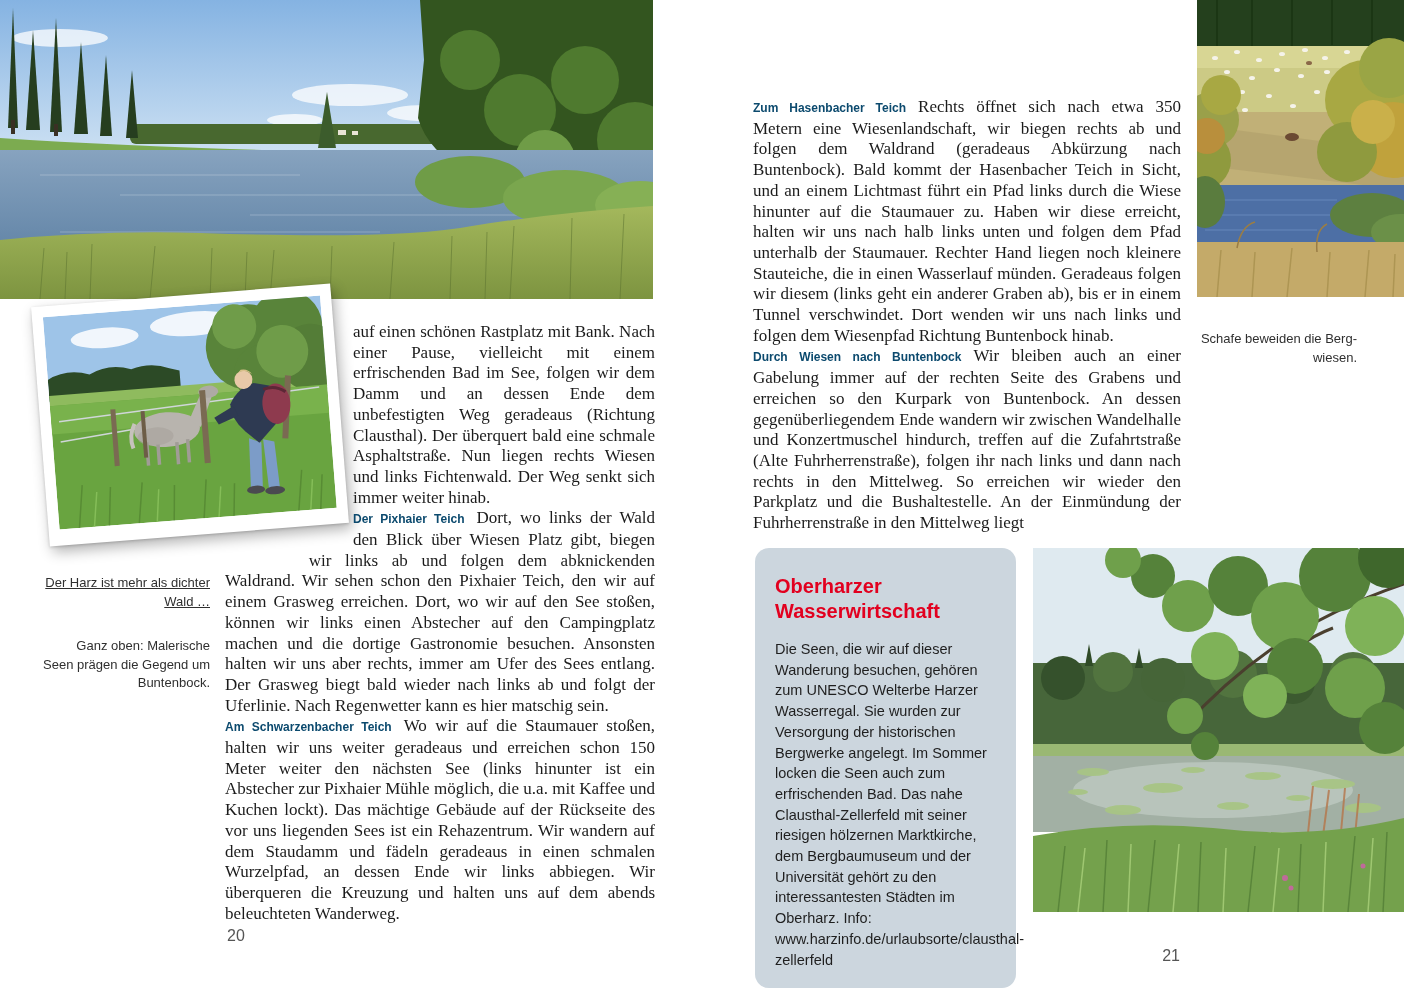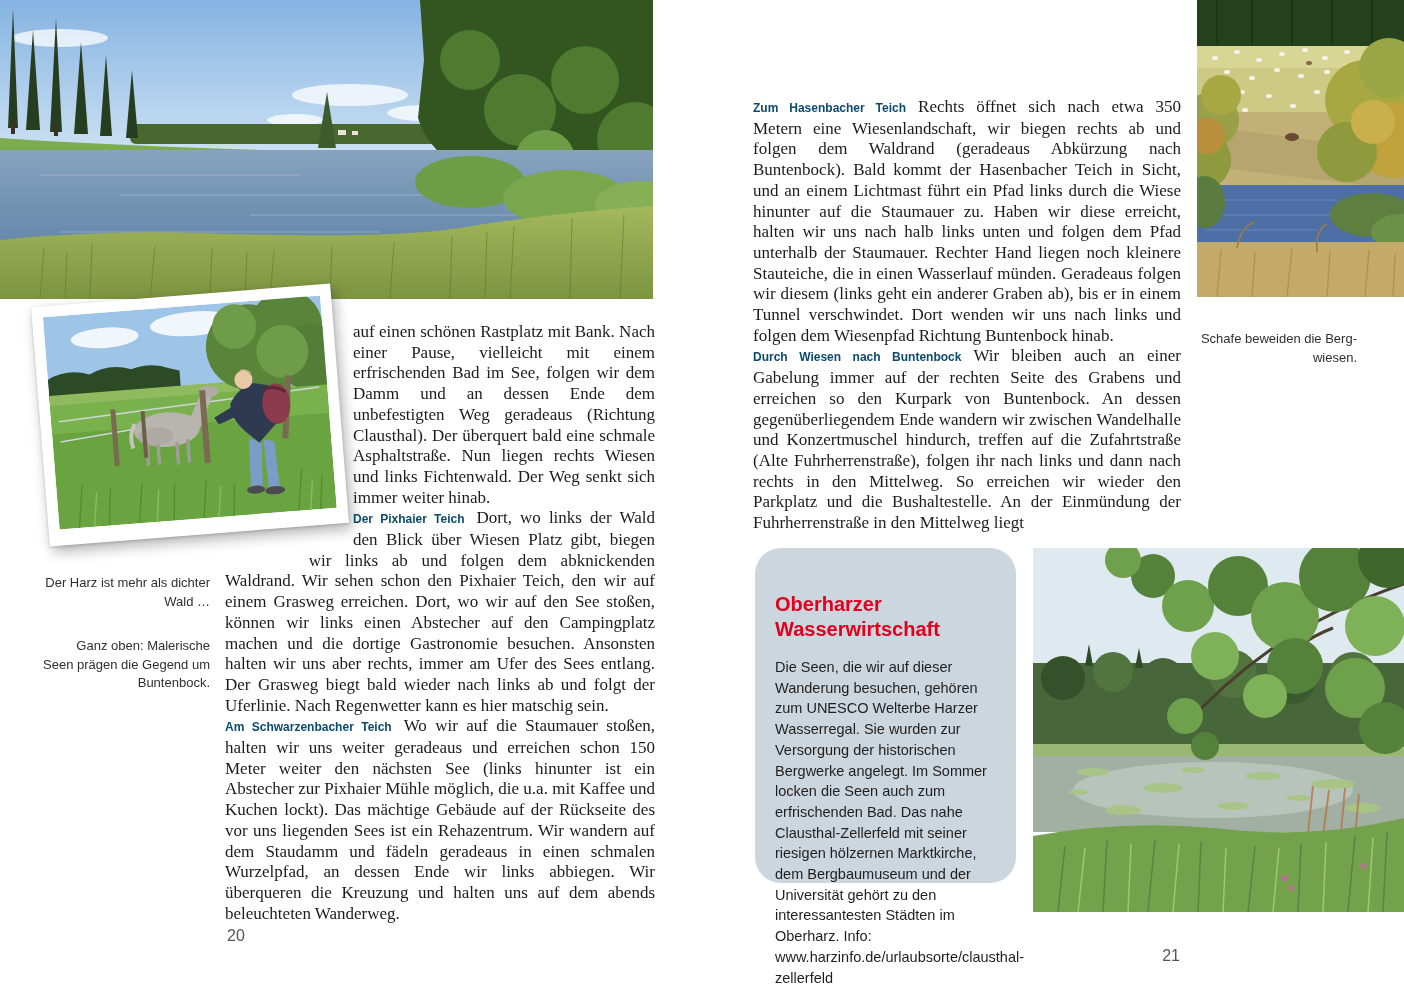--- a/index.html
+++ b/index.html
@@ -31,29 +31,29 @@
   .text-col p + p{margin-top:0;}
   .wrap-shim{float:left;width:128px;height:245px;
              shape-outside:polygon(0 0,100% 0,100% 85%,38% 100%,0 100%);}
   .lead{font-family:"Liberation Sans",sans-serif;font-weight:bold;
         font-size:12px;color:#0c4a6e;margin-right:12px;white-space:nowrap;}
   .lead:empty{display:none;margin:0;}
 
   
   .caption{position:absolute;font-family:"Liberation Sans",sans-serif;
            font-size:13px;line-height:18.5px;color:#2f2f2f;white-space:pre-line;}
-  .cap-l1{left:40px;top:574px;width:170px;text-align:right;}
+  .cap-l1{left:40px;top:574px;width:170px;text-align:right;text-decoration:underline;}
   .cap-l2{left:40px;top:637px;width:170px;text-align:right;}
   .cap-r1{left:1197px;top:330px;width:160px;text-align:right;}
   .cap-r2{left:1197px;top:497px;width:160px;text-align:left;}
 
   
-  .infobox{position:absolute;left:755px;top:548px;width:261px;height:335px;
-           box-sizing:border-box;background:#ccd6de;border-radius:26px;
-           padding:44px 20px 0 20px;font-family:"Liberation Sans",sans-serif;}
+  .infobox{position:absolute;left:755px;top:548px;width:261px;height:440px;
+           box-sizing:border-box;background:#ccd6de;border-radius:14px;
+           padding:26px 20px 0 20px;font-family:"Liberation Sans",sans-serif;}
   .infobox-title{font-size:20px;line-height:25px;font-weight:bold;
                  color:#e2001f;white-space:pre-line;}
   .infobox-body{margin-top:15px;font-size:14.5px;line-height:20.7px;color:#1f1f1f;}
 
   
   .pagenum{position:absolute;font-family:"Liberation Sans",sans-serif;
            font-size:16px;color:#555;}
   .pagenum-left{left:227px;top:927px;}
   .pagenum-right{left:1100px;top:928px;width:80px;text-align:right;margin-top:19px;}
 </style>

